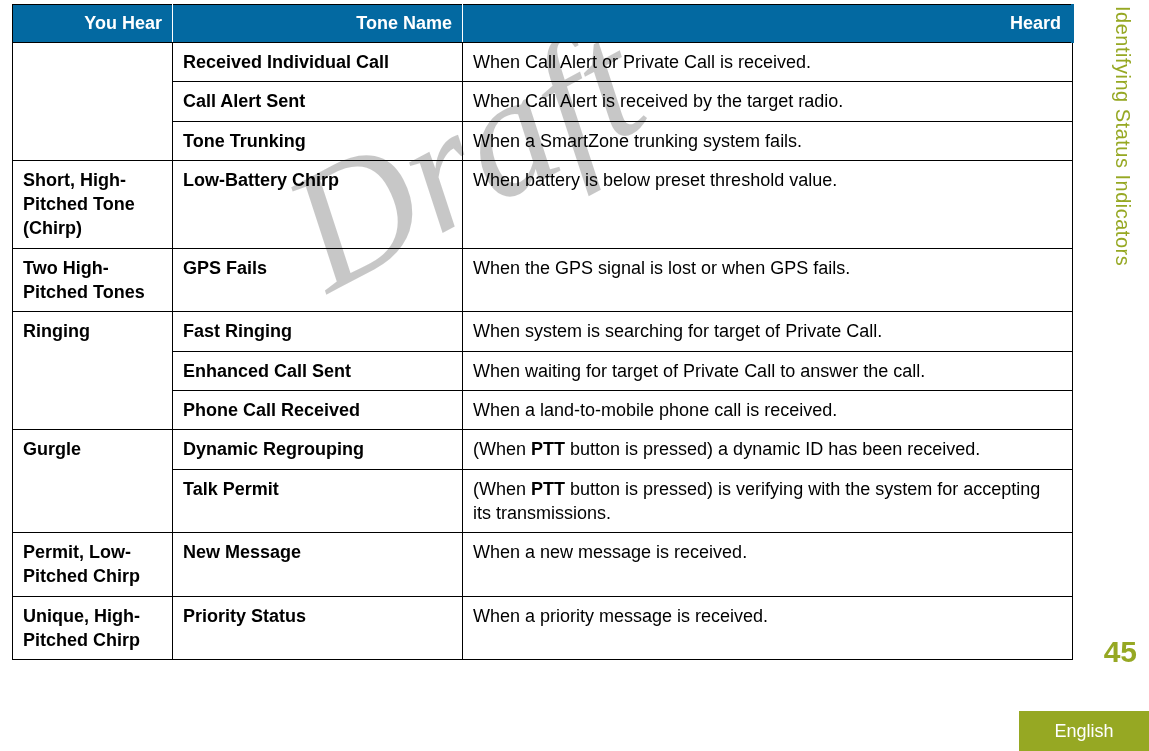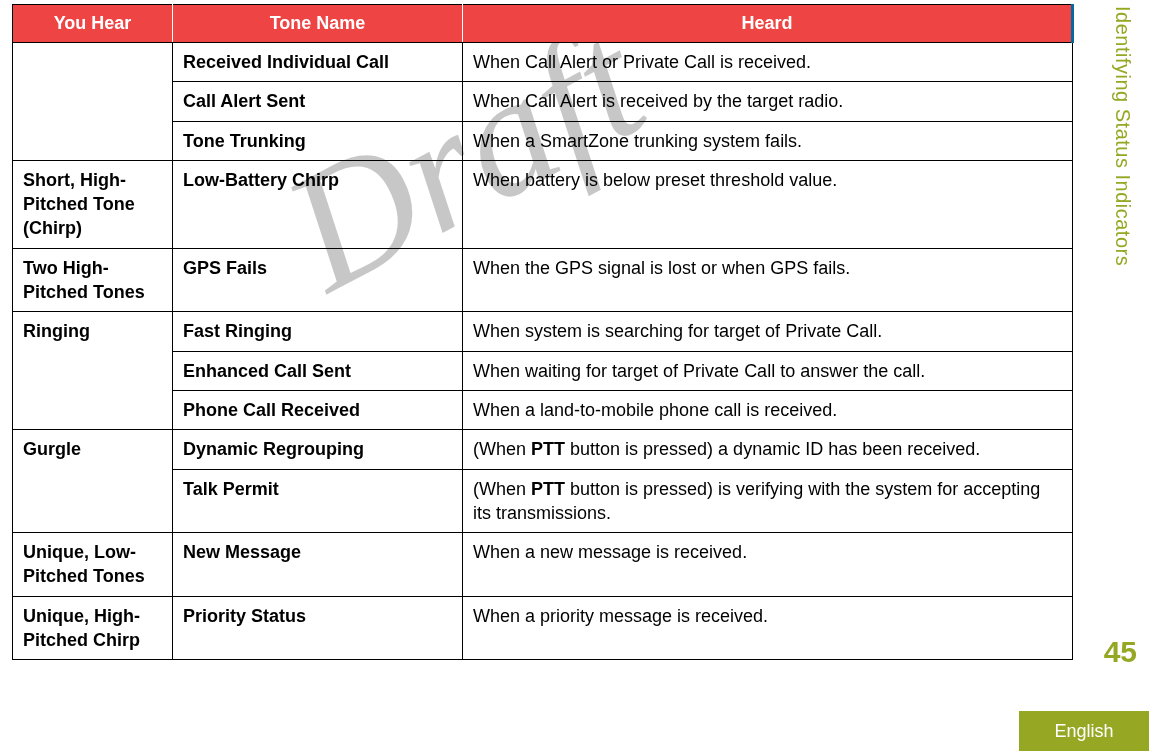--- a/index.html
+++ b/index.html
@@ -25,25 +25,25 @@
   }
   table {
     border-collapse: collapse;
     width: 100%;
     table-layout: fixed;
   }
   col.c1 { width: 160px; }
   col.c2 { width: 290px; }
   col.c3 { width: 610px; }
   th {
-    background: #ef4444;
+    background: #0369a1;
     color: #fff;
     font-weight: bold;
     font-size: 18px;
-    text-align: center;
+    text-align: right;
     padding: 8px 10px;
     border: 1px solid #000;
     border-right: 1px solid #fff;
   }
   th:last-child { border-right: 3px solid #0369a1; }
   td {
     border: 1px solid #000;
     padding: 7px 10px;
     font-size: 18px;
     line-height: 1.35;
@@ -155,21 +155,21 @@
         <tr>
           <td rowspan="2" class="bold">Gurgle</td>
           <td class="bold">Dynamic Regrouping</td>
           <td><span>(When </span><span class="b">PTT</span><span> button is pressed) a dynamic ID has been received.</span></td>
         </tr>
         <tr>
           <td class="bold">Talk Permit</td>
           <td><span>(When </span><span class="b">PTT</span><span> button is pressed) is verifying with the system for accepting its transmissions.</span></td>
         </tr>
         <tr>
-          <td class="bold">Unique, Low-Pitched Tones</td>
+          <td class="bold">Permit, Low-Pitched Chirp</td>
           <td class="bold">New Message</td>
           <td>When a new message is received.</td>
         </tr>
         <tr>
           <td class="bold">Unique, High-Pitched Chirp</td>
           <td class="bold">Priority Status</td>
           <td>When a priority message is received.</td>
         </tr>
       </tbody>
     </table>

